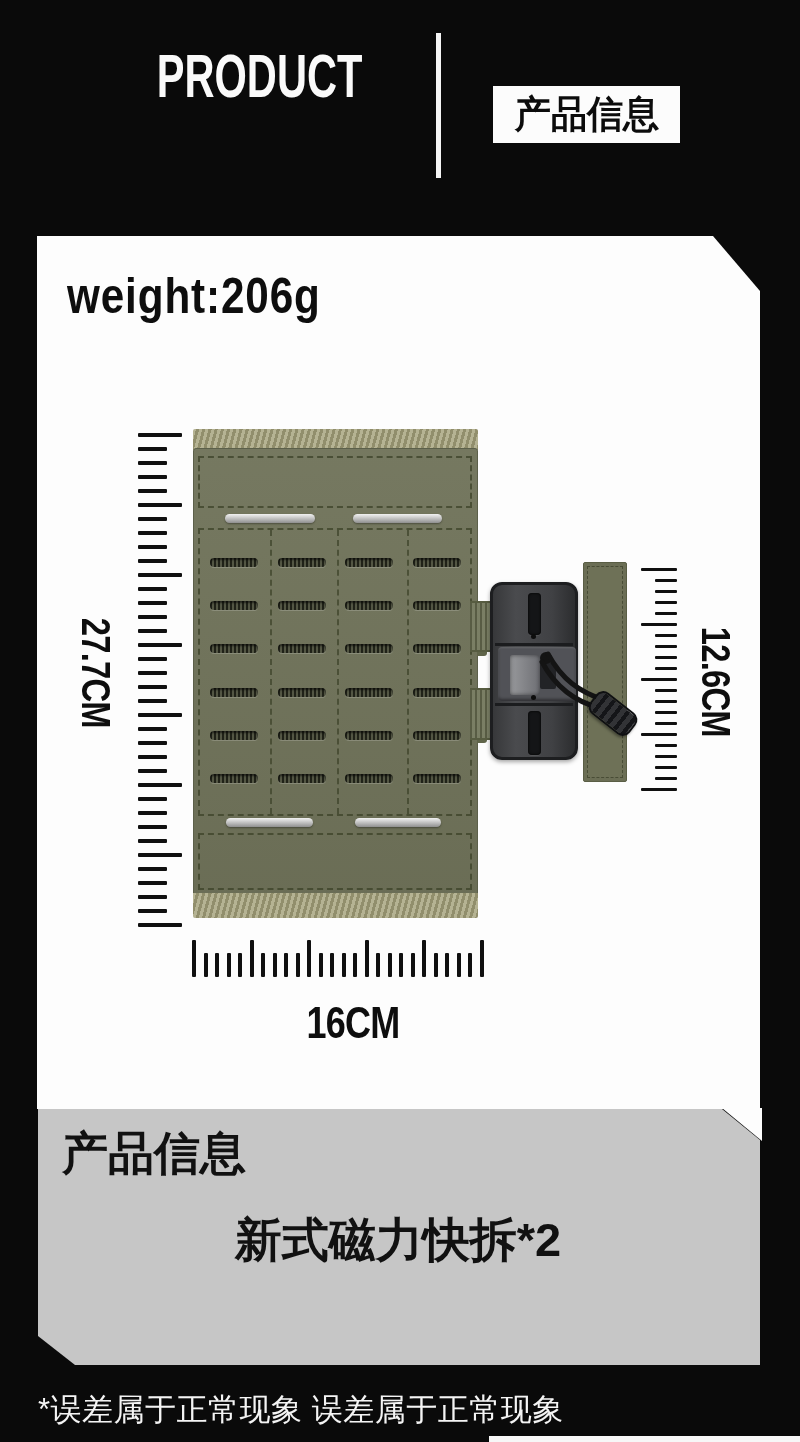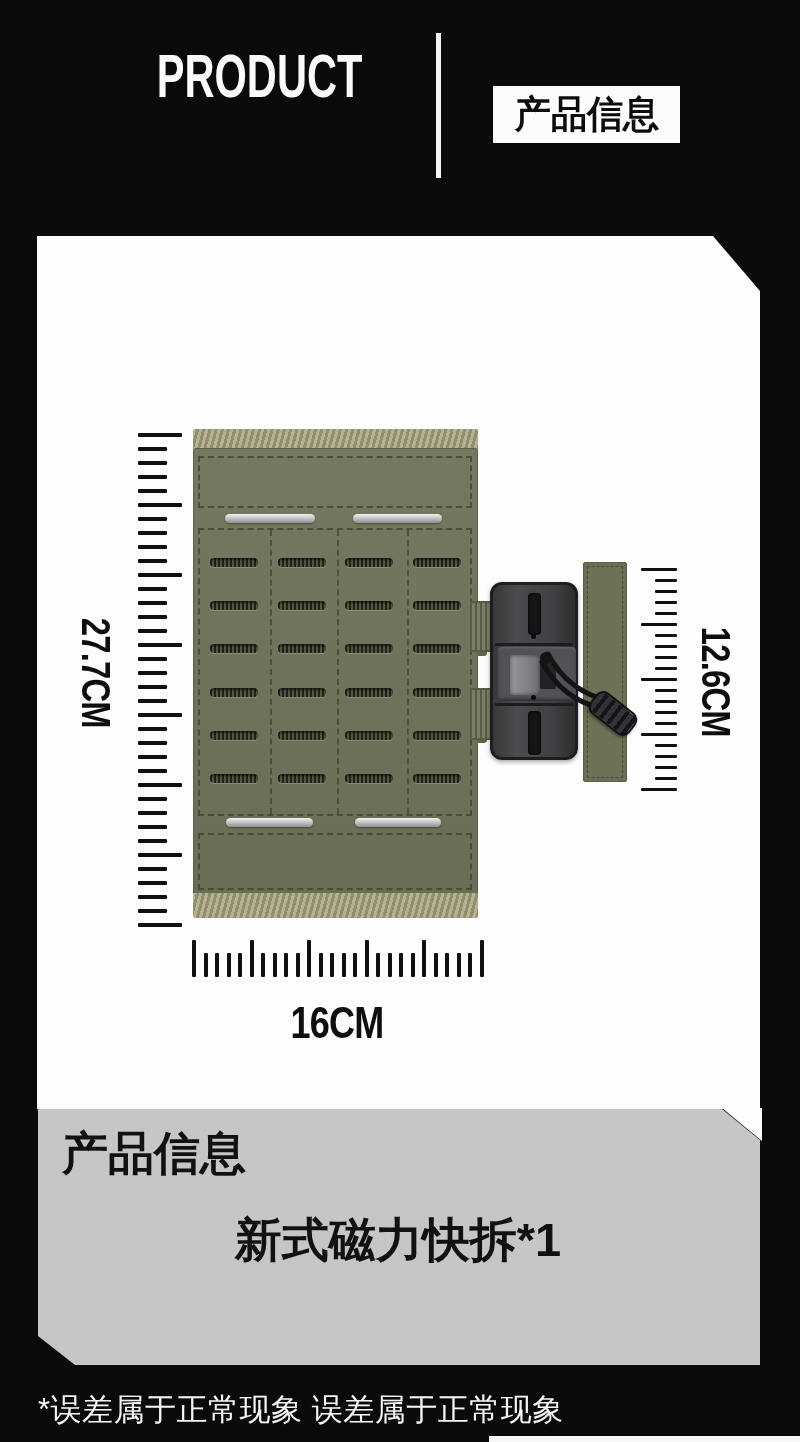--- a/index.html
+++ b/index.html
@@ -25,21 +25,21 @@
   .spec-panel{position:absolute;left:37px;top:236px;width:723px;height:873px;background:var(--white);
     clip-path:polygon(0 0,676px 0,723px 55px,723px 873px,0 873px);}
   .weight{position:absolute;left:30px;top:32px;color:#0e0e0e;font-weight:700;font-size:48px;white-space:nowrap;}
   .weight span{display:inline-block;transform:scale(0.88,1.04);transform-origin:left center;letter-spacing:1px;}
 
   .tick{position:absolute;background:var(--ink);border-radius:1px;}
   .cm-label{position:absolute;display:flex;align-items:center;justify-content:center;color:#0e0e0e;font-weight:700;white-space:nowrap;}
   .cm-label span{display:inline-block;transform:scaleX(0.8);letter-spacing:-1px;}
   .label-left{left:-26px;top:414px;width:170px;height:46px;font-size:41px;transform:rotate(90deg);}
   .label-right{left:594px;top:423px;width:170px;height:46px;font-size:41px;transform:rotate(90deg);}
-  .label-bottom{left:200px;top:762px;width:200px;height:50px;font-size:45px;text-align:right;}
+  .label-bottom{left:216px;top:762px;width:200px;height:50px;font-size:45px;text-align:right;}
 
   
   .molle{position:absolute;left:156px;top:193px;width:285px;height:489px;}
   .webbing{position:absolute;left:0;right:0;background:var(--webbing);
     background-image:repeating-linear-gradient(105deg,rgba(255,255,255,.18) 0 3px,rgba(0,0,0,.12) 3px 6px);}
   .webbing.wtop{top:0;height:21px;border-radius:2px 2px 0 0;}
   .webbing.wbottom{top:464px;height:25px;border-radius:0 0 2px 2px;}
   .molle-body{position:absolute;left:0;top:19px;right:0;height:450px;background:var(--olive);
     border:1px solid #5c604a;border-radius:3px;
     background-image:linear-gradient(180deg,rgba(255,255,255,.04),rgba(0,0,0,.05));}
@@ -107,20 +107,21 @@
 
   <div class="title">
     <div class="title-line t1"><span>PRODUCT</span></div>
   </div>
   <div class="divider"></div>
   <div class="badge">
       <span>产品信息</span>
     </div>
 
   <div class="spec-panel">
+    <div class="weight"><span>weight:206g</span></div>
 
     <div id="ruler-left">
         <div class="tick" style="left: 101px; top: 197px; width: 44px; height: 4px;"></div>
         <div class="tick" style="left: 101px; top: 211px; width: 29px; height: 4px;"></div>
         <div class="tick" style="left: 101px; top: 225px; width: 29px; height: 4px;"></div>
         <div class="tick" style="left: 101px; top: 239px; width: 29px; height: 4px;"></div>
         <div class="tick" style="left: 101px; top: 253px; width: 29px; height: 4px;"></div>
         <div class="tick" style="left: 101px; top: 267px; width: 44px; height: 4px;"></div>
         <div class="tick" style="left: 101px; top: 281px; width: 29px; height: 4px;"></div>
         <div class="tick" style="left: 101px; top: 295px; width: 29px; height: 4px;"></div>
@@ -274,19 +275,19 @@
     <svg class="cord" viewBox="0 0 120 90">
       <circle cx="36" cy="18" r="6" fill="#141414"></circle>
       <path d="M38,14 C52,40 70,52 94,60" stroke="#141414" stroke-width="5" fill="none" stroke-linecap="round"></path>
       <path d="M32,22 C46,48 66,62 90,68" stroke="#141414" stroke-width="5" fill="none" stroke-linecap="round"></path>
     </svg>
     <div class="toggle"></div>
   </div>
 
   <div class="info-panel">
     <div class="info-heading">产品信息</div>
-    <div class="info-desc">新式磁力快拆*1</div>
+    <div class="info-desc">新式磁力快拆*2</div>
   </div>
   <div class="corner-patch"></div>
 
   <div class="footer-note">*误差属于正常现象 误差属于正常现象</div>
   <div class="bottom-sliver"></div>
 </div>
 
 </body></html>

